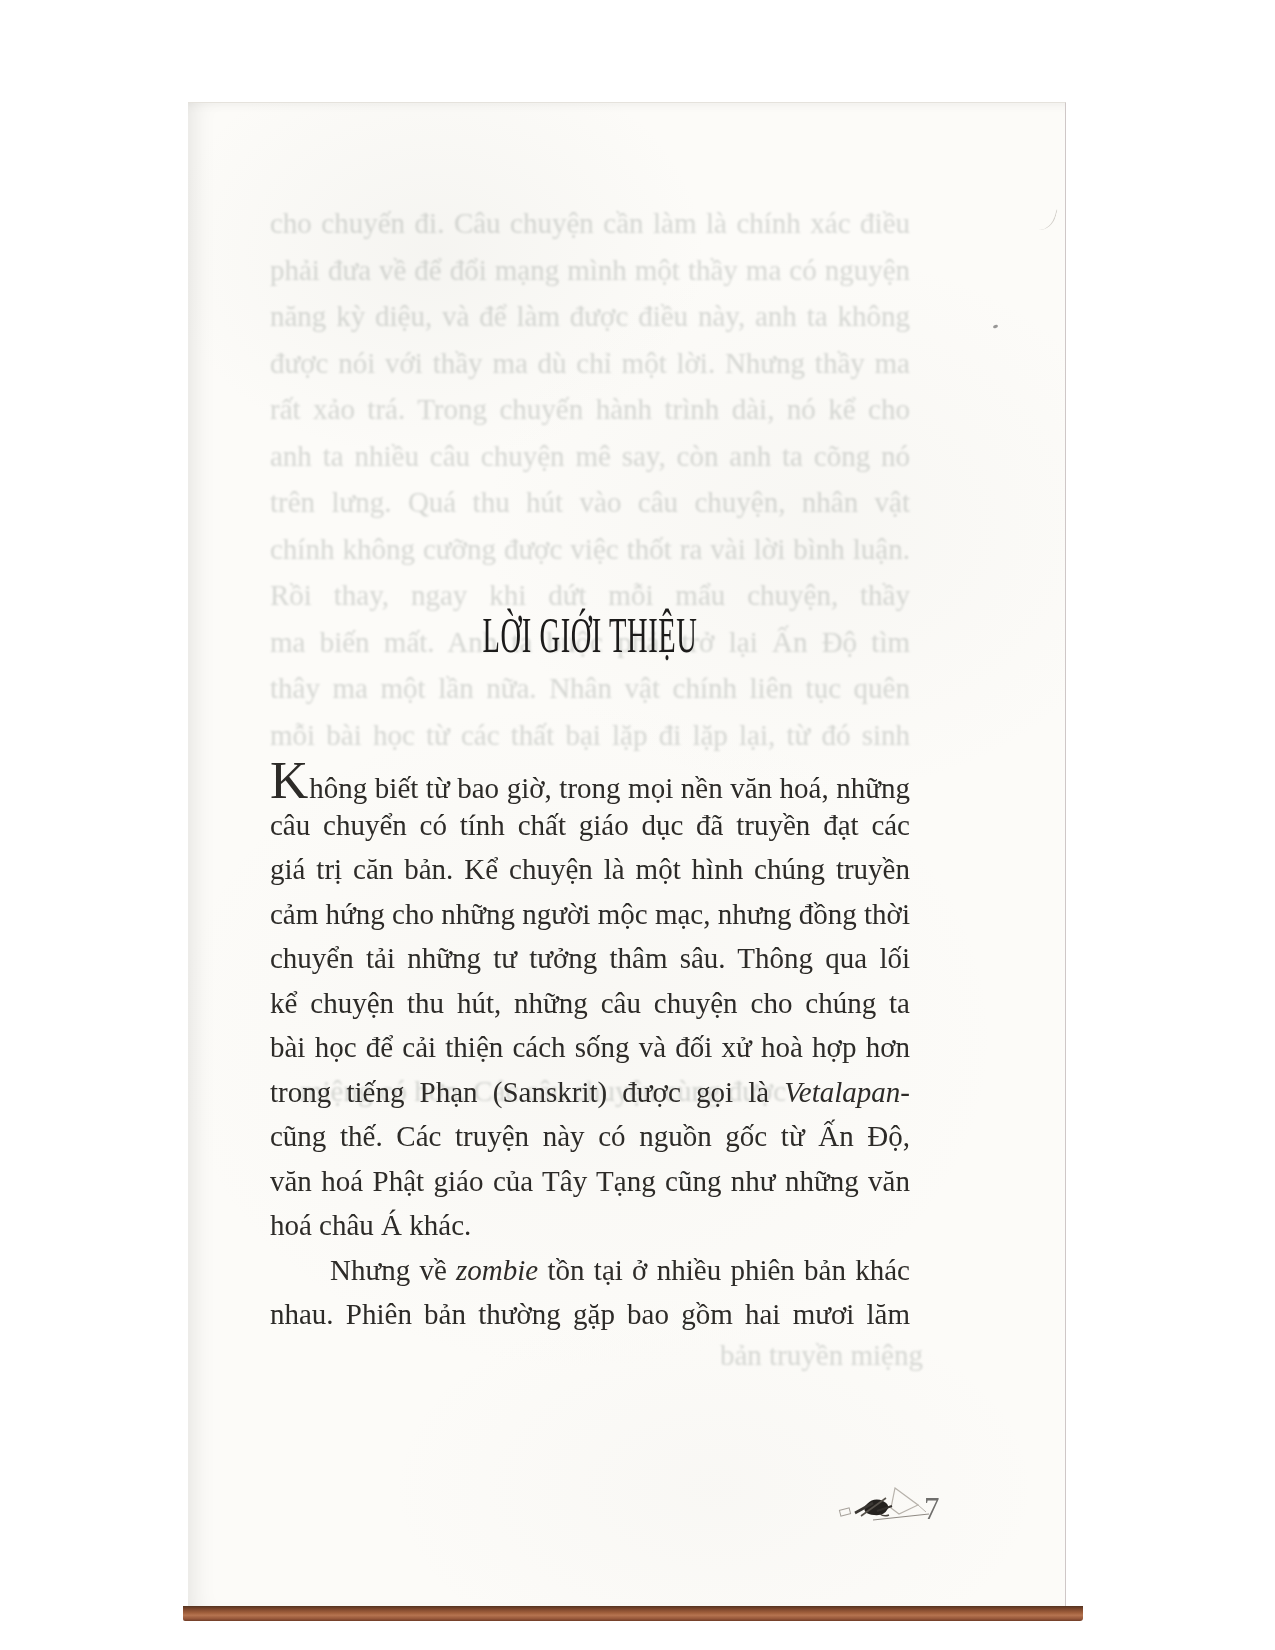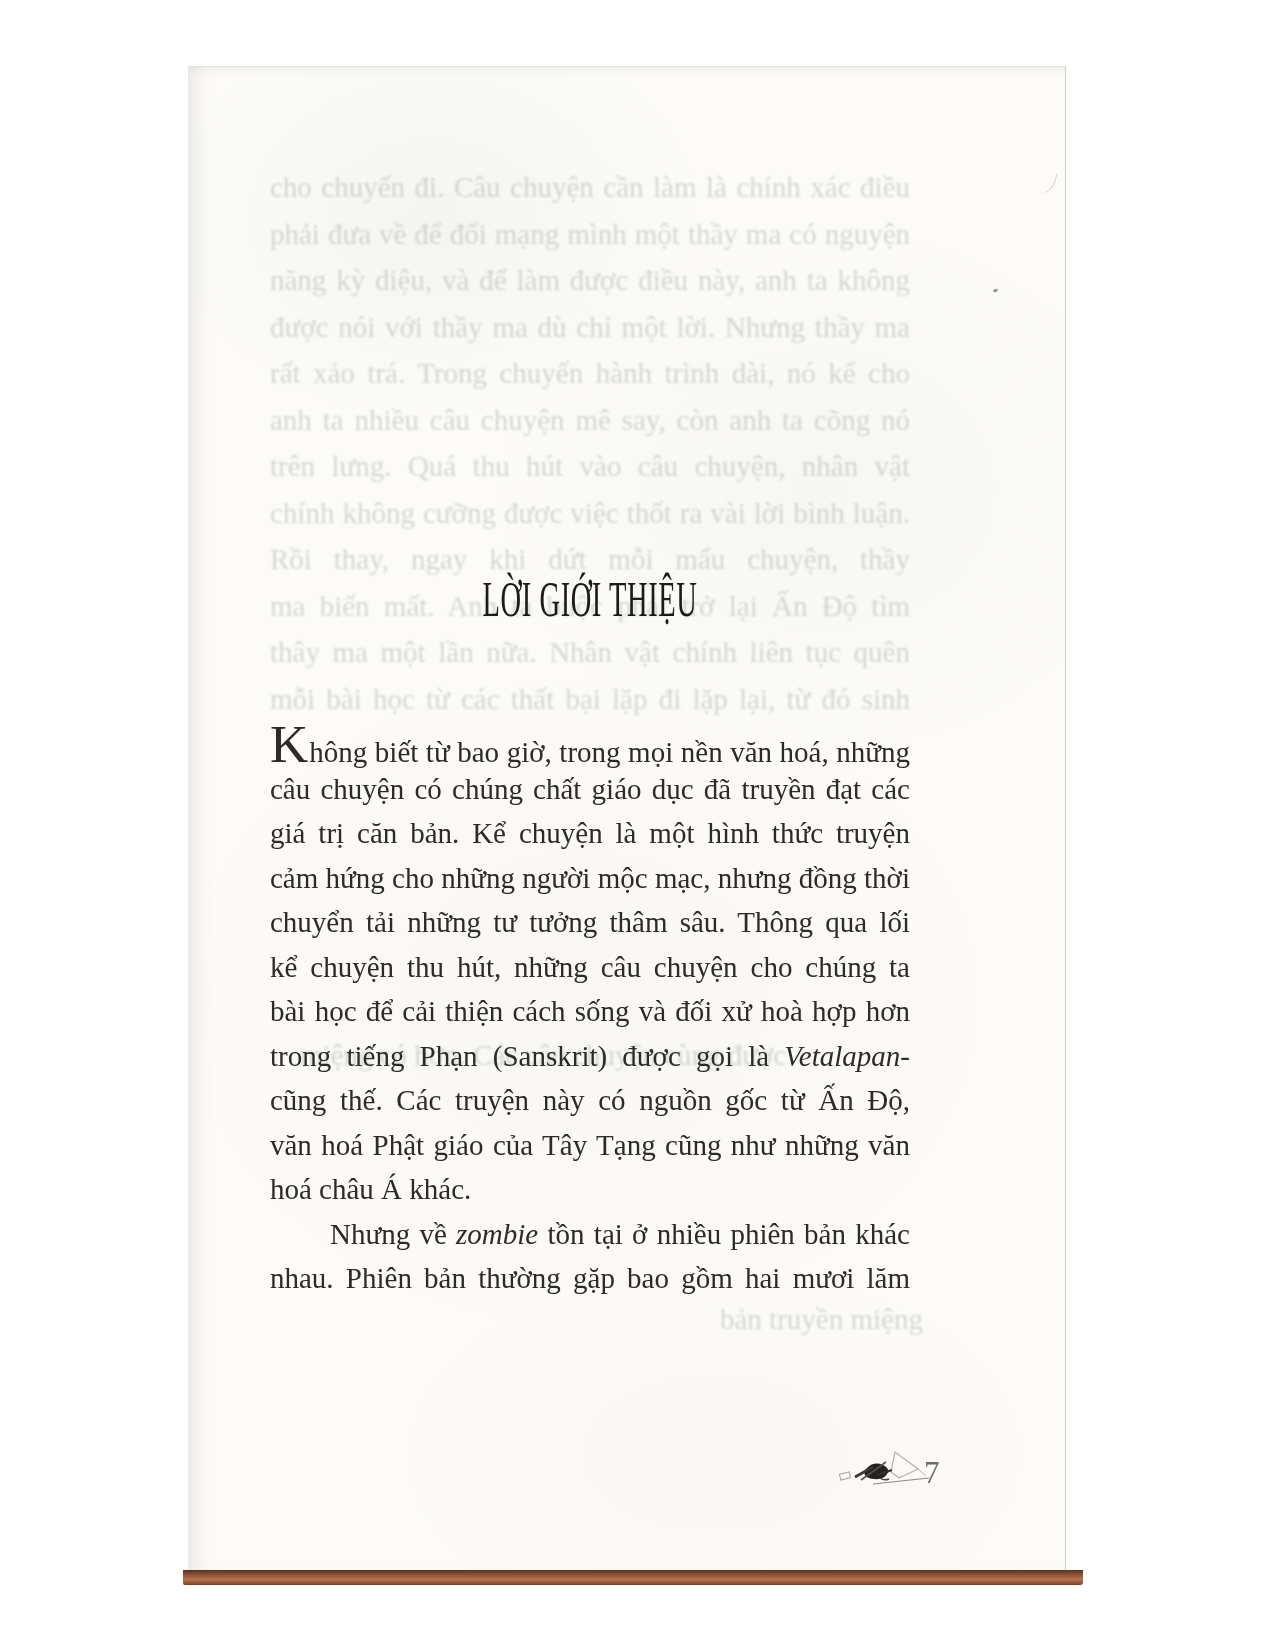--- a/index.html
+++ b/index.html
@@ -1,21 +1,21 @@
 <!DOCTYPE html>
 <html><head>
 <meta charset="utf-8">
 <style>
   html,body { margin:0; padding:0; }
   body {
     width:1275px; height:1650px; position:relative; overflow:hidden;
     background:#ffffff;
     font-family:"Liberation Serif","DejaVu Serif",serif;
   }
-  .scan { position:absolute; inset:0; }
+  .scan { position:absolute; inset:0;margin-top:36px; }
 
   
   .page {
     position:absolute; left:188px; top:66px; width:877px; height:1506px;
     background-color:#fcfbf8;
     background-image:
       radial-gradient(ellipse 420px 320px at 28% 10%, rgba(186,188,180,0.10), transparent 65%),
       radial-gradient(ellipse 520px 420px at 72% 28%, rgba(196,196,188,0.08), transparent 65%),
       radial-gradient(ellipse 640px 520px at 45% 62%, rgba(200,198,190,0.07), transparent 65%),
       radial-gradient(ellipse 500px 300px at 60% 92%, rgba(195,192,186,0.06), transparent 65%);
@@ -96,22 +96,22 @@
         <div class="ghost j" style="top: 563px; left: 0px;">thây ma một lần nữa. Nhân vật chính liên tục quên</div>
         <div class="ghost j" style="top: 609.5px; left: 0px;">mỗi bài học từ các thất bại lặp đi lặp lại, từ đó sinh</div>
         <div class="ghost frag" style="top: 966px; left: 30px;">miệng có hơn. Các câu chuyện cùng được</div>
         <div class="ghost frag" style="top: 1230px; left: 450px;">bản truyền miệng</div>
       </div>
 
     <h1 class="title">LỜI GIỚI THIỆU</h1>
 
     <div class="text-column" id="paragraphs">
         <div class="line j"><span class="dropcap">K</span><span>hông biết từ bao giờ, trong mọi nền văn hoá, những</span></div>
-        <div class="line j"><span>câu chuyện có chúng chất giáo dục đã truyền đạt các</span></div>
-        <div class="line j"><span>giá trị căn bản. Kể chuyện là một hình thức truyện</span></div>
+        <div class="line j"><span>câu chuyển có tính chất giáo dục đã truyền đạt các</span></div>
+        <div class="line j"><span>giá trị căn bản. Kể chuyện là một hình chúng truyền</span></div>
         <div class="line j"><span>cảm hứng cho những người mộc mạc, nhưng đồng thời</span></div>
         <div class="line j"><span>chuyển tải những tư tưởng thâm sâu. Thông qua lối</span></div>
         <div class="line j"><span>kể chuyện thu hút, những câu chuyện cho chúng ta</span></div>
         <div class="line j"><span>bài học để cải thiện cách sống và đối xử hoà hợp hơn</span></div>
         <div class="line j"><span>trong tiếng Phạn (Sanskrit) được gọi là </span><i>Vetalapan-</i></div>
         <div class="line j"><span>cũng thế. Các truyện này có nguồn gốc từ Ấn Độ,</span></div>
         <div class="line j"><span>văn hoá Phật giáo của Tây Tạng cũng như những văn</span></div>
         <div class="line"><span>hoá châu Á khác.</span></div>
         <div class="line j ind"><span>Nhưng về </span><i>zombie</i><span> tồn tại ở nhiều phiên bản khác</span></div>
         <div class="line j"><span>nhau. Phiên bản thường gặp bao gồm hai mươi lăm</span></div>

